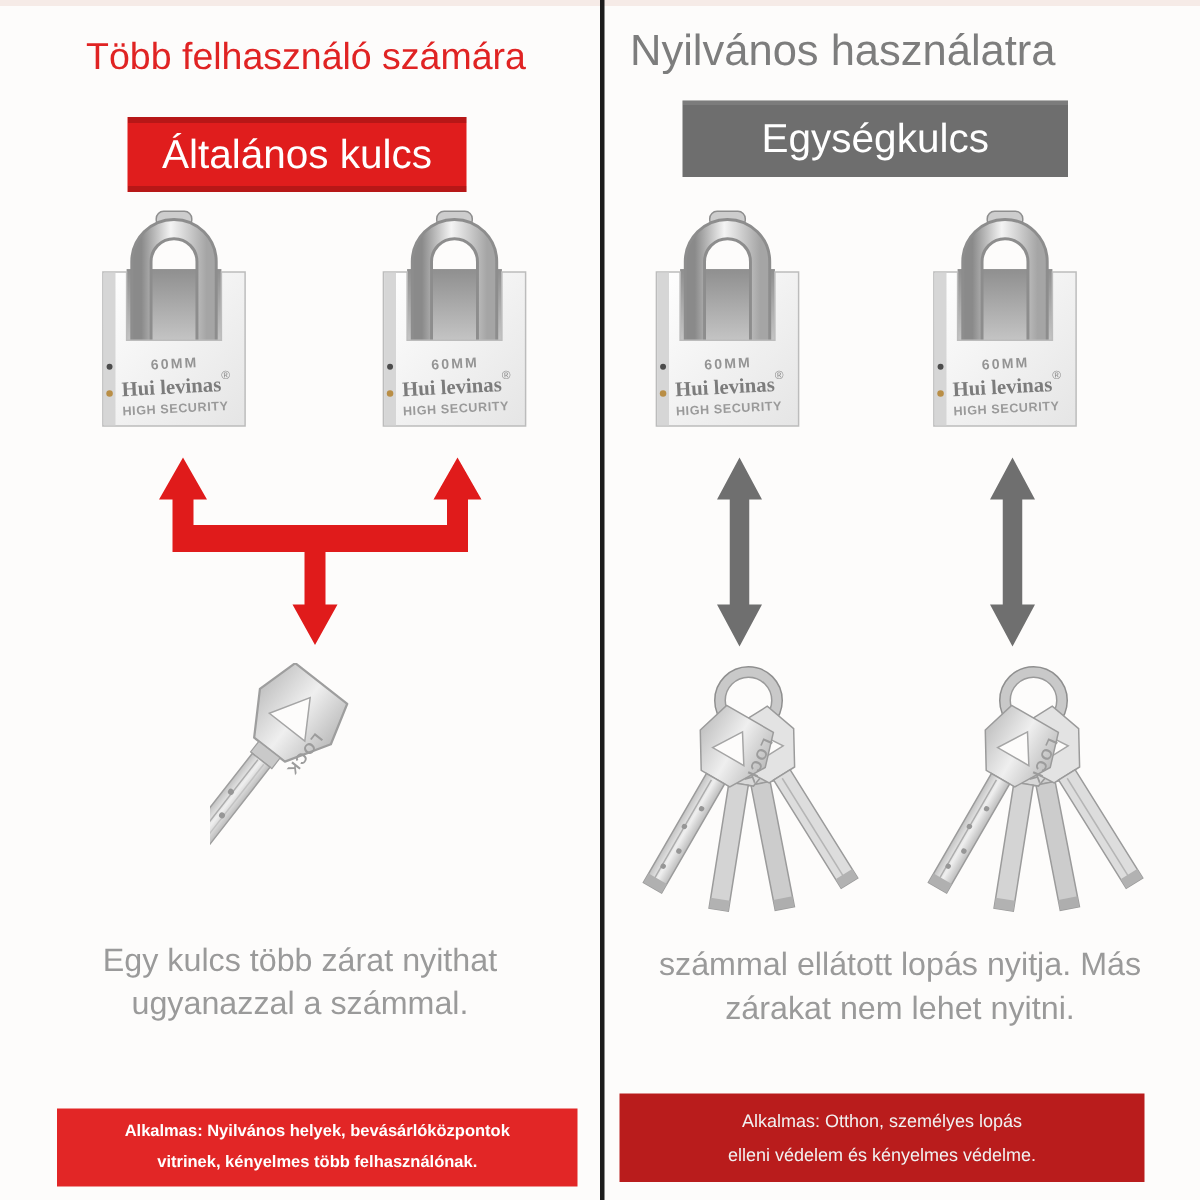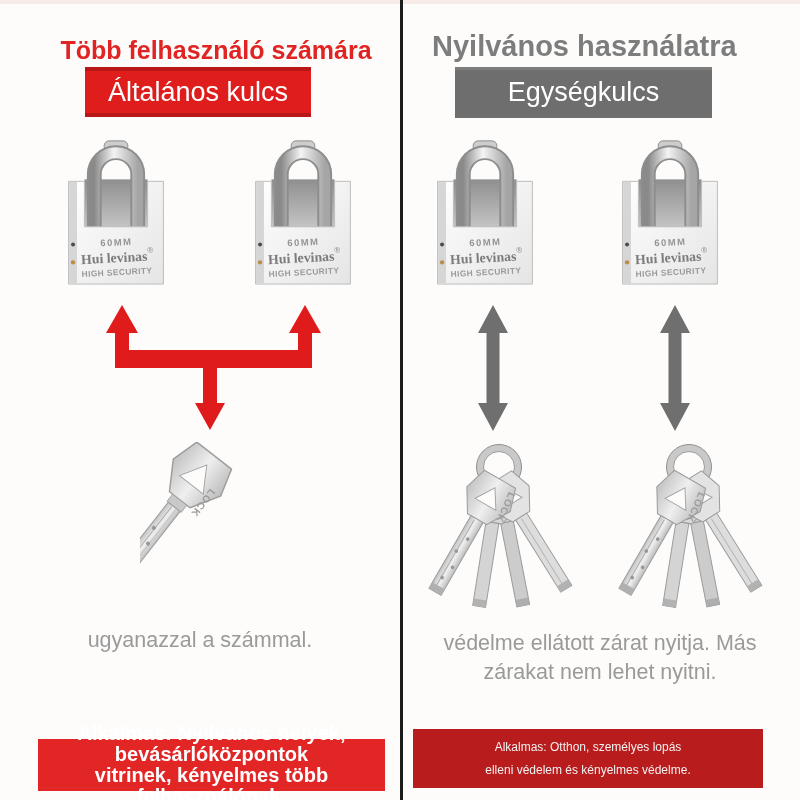--- a/index.html
+++ b/index.html
@@ -4,40 +4,40 @@
 <style>
   html,body{margin:0;padding:0;}
   .canvas{
     position:relative;width:800px;height:800px;background:#fdfcfb;
     font-family:"Liberation Sans",sans-serif;overflow:hidden;
   }
   .abs{position:absolute;}
   .top-strip{left:0;top:0;width:800px;height:4px;background:#f6ebe7;}
   .divider{left:400px;top:0;width:3px;height:800px;background:#1d1d1d;}
 
-  .col-title{margin:16px;font-weight:700;}
+  .col-title{margin:4px;font-weight:400;}
   .title-left{left:0;top:20px;width:400px;text-align:center;font-size:25px;color:#e02323;}
   .title-right{left:416px;top:14px;width:380px;text-align:left;font-size:29px;color:#7d7d7d;}
 
   .badge{display:flex;align-items:center;justify-content:center;color:#ffffff;
          font-size:27px;font-weight:500;}
-  .badge-red{left:85px;top:67px;width:226px;height:50px;background:#e01d1d;
+  .badge-red{left:85px;top:78px;width:226px;height:50px;background:#e01d1d;
              box-shadow:inset 0 4px 0 rgba(0,0,0,.18), inset 0 -4px 0 rgba(0,0,0,.18);}
   .badge-gray{left:455px;top:67px;width:257px;height:51px;background:#6e6e6e;
              box-shadow:inset 0 3px 0 rgba(255,255,255,.10);}
 
   .desc{width:400px;text-align:center;color:#9a9a9a;font-size:21.5px;line-height:29px;}
   .desc-left{left:0;top:626px;}
   .desc-right{left:400px;top:629px;}
   .desc .ln{display:block;}
 
   .note{display:flex;flex-direction:column;align-items:center;justify-content:center;
         color:#ffffff;text-align:center;}
   .note-red{left:38px;top:739px;width:347px;height:52px;background:#e22626;
-            font-size:20px;font-weight:700;line-height:21px;}
+            font-size:11px;font-weight:700;line-height:21px;}
   .note-gray{left:413px;top:729px;width:350px;height:59px;background:#b91c1c;
             font-size:12px;font-weight:400;line-height:23px;color:#f1f1f1;}
   .note .ln{display:block;}
 
   svg.art{position:absolute;overflow:visible;}
 
   .t-size{font:700 9.5px "Liberation Sans",sans-serif;letter-spacing:1.5px;fill:#949494;text-anchor:middle;}
   .t-brand{font:700 14px "Liberation Serif",serif;fill:#7c7c7c;text-anchor:middle;}
   .t-reg{font:400 8px "Liberation Sans",sans-serif;fill:#8d8d8d;}
   .t-tag{font:700 8.5px "Liberation Sans",sans-serif;letter-spacing:.4px;fill:#9a9a9a;text-anchor:middle;}
@@ -172,20 +172,21 @@
     <svg class="art" style="left:75px;top:303px;width:250px;height:130px" viewBox="0 0 250 130">
       <use href="#sym-brancharrow"></use>
     </svg>
 
     <svg class="art" style="left:140px;top:442px;width:160px;height:175px" viewBox="0 0 160 175">
       <use href="#sym-key"></use>
       <text class="t-lock" transform="translate(52,42) rotate(38) translate(17,-8) rotate(90)">LOCK</text>
     </svg>
 
     <div class="abs desc desc-left">
+      <span class="ln">Egy kulcs több zárat nyithat</span>
       <span class="ln">ugyanazzal a számmal.</span>
     </div>
 
     <div class="abs note note-red">
       <span class="ln">Alkalmas: Nyilvános helyek, bevásárlóközpontok</span>
       <span class="ln">vitrinek, kényelmes több felhasználónak.</span>
     </div>
   </section>
 
   <section>
@@ -223,21 +224,21 @@
     <svg class="art" style="left:424px;top:441px;width:150px;height:175px" viewBox="0 0 150 175">
       <use href="#sym-bunch"></use>
       <text class="t-lock" transform="translate(75,40) rotate(30) translate(14,4) rotate(84)">LOCK</text>
     </svg>
     <svg class="art" style="left:614px;top:441px;width:150px;height:175px" viewBox="0 0 150 175">
       <use href="#sym-bunch"></use>
       <text class="t-lock" transform="translate(75,40) rotate(30) translate(14,4) rotate(84)">LOCK</text>
     </svg>
 
     <div class="abs desc desc-right">
-      <span class="ln">védelme ellátott zárat nyitja. Más</span>
+      <span class="ln">számmal ellátott lopás nyitja. Más</span>
       <span class="ln">zárakat nem lehet nyitni.</span>
     </div>
 
     <div class="abs note note-gray">
       <span class="ln">Alkalmas: Otthon, személyes lopás</span>
       <span class="ln">elleni védelem és kényelmes védelme.</span>
     </div>
   </section>
 
 </div>

